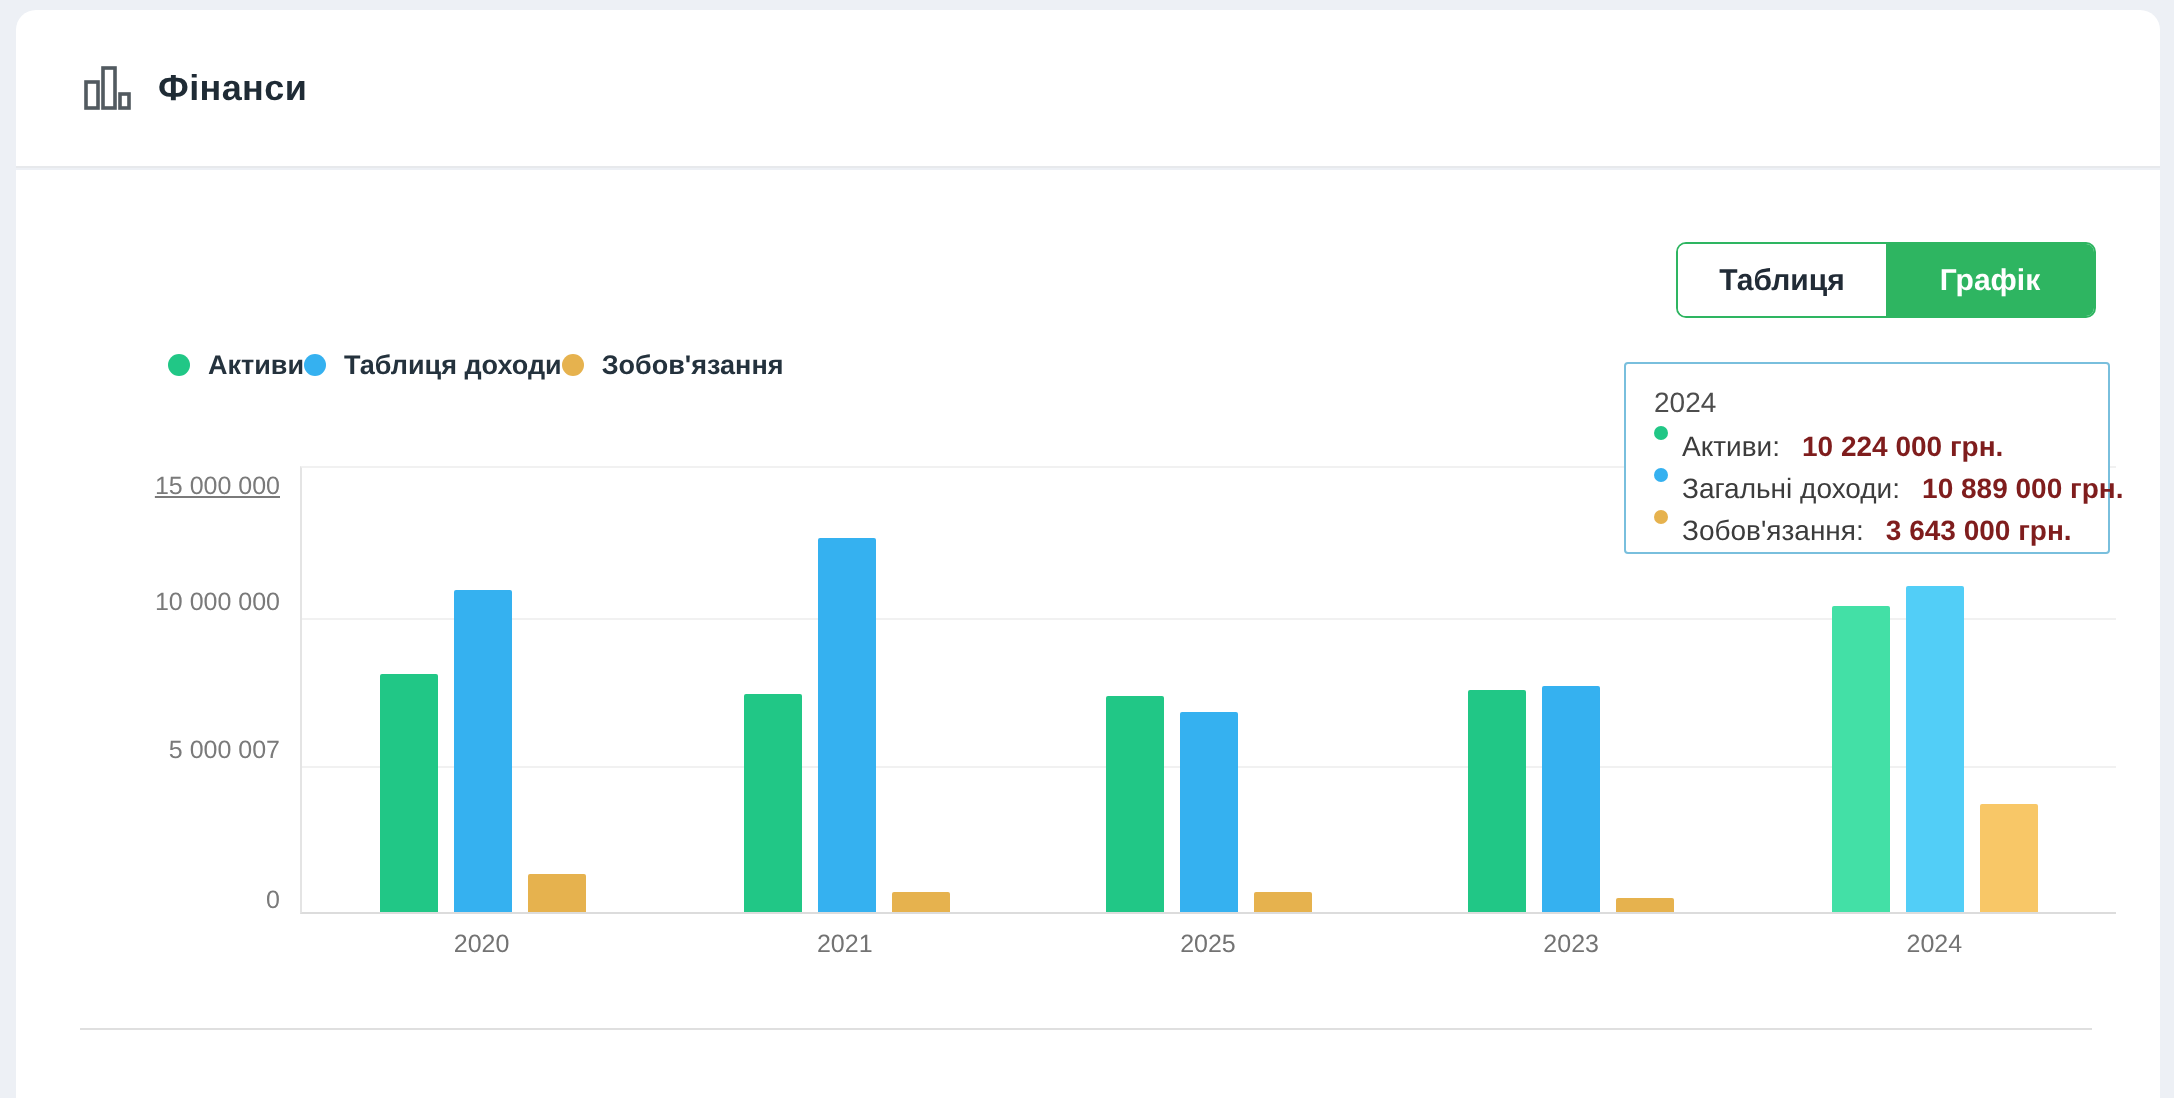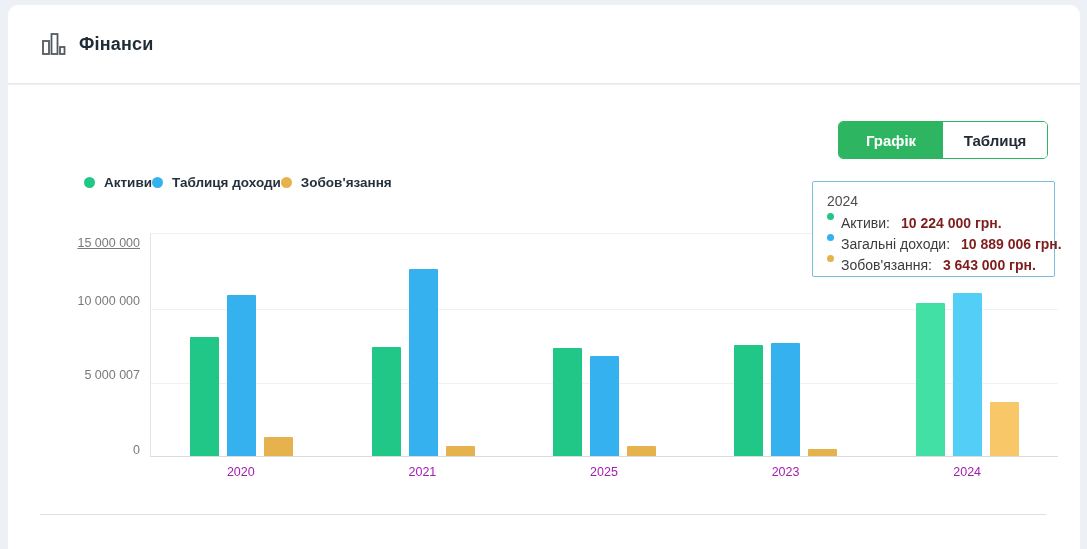--- a/index.html
+++ b/index.html
@@ -44,21 +44,21 @@
   .y-tick { position:absolute; right:0; transform:translateY(-50%); font-size:12.5px; color:#7a7a7a; white-space:nowrap; }
   .plot-area {
     position:absolute; left:142px; top:148px; width:908px; height:224px;
     border-left:1px solid #e4e4e4; border-top:1px solid #f1f1f1; border-bottom:1px solid #dcdcdc;
   }
   .gridline { position:absolute; left:0; width:100%; height:1px; background:#f1f1f1; }
   .bar-groups { position:absolute; left:0; bottom:0; width:100%; height:100%; display:flex; }
   .bar-group { flex:1; display:flex; align-items:flex-end; justify-content:center; gap:8px; }
   .bar { width:29px; border-radius:1px 1px 0 0; }
   .x-axis { position:absolute; left:142px; top:380px; width:908px; display:flex; }
-  .x-label { flex:1; text-align:center; font-size:12.5px; color:#a21caf; }
+  .x-label { flex:1; text-align:center; font-size:12.5px; color:#737373; }
   
   .chart-tooltip {
     position:absolute; left:804px; top:96px; width:243px; height:96px;
     background:#fff; border:1px solid var(--tooltip-border); border-radius:2px;
     padding:11px 14px 10px 14px; z-index:5;
   }
   .tooltip-title { font-size:14px; color:#4d4d4d; margin-bottom:4px; }
   .tooltip-item { display:flex; align-items:flex-start; gap:7px; font-size:14px; color:#3c3c3c; line-height:21px; white-space:nowrap; }
   .tooltip-dot { width:7px; height:7px; border-radius:50%; flex:0 0 auto; }
   .tooltip-value { font-weight:bold; color:#7f1d1d; margin-left:4px; }
@@ -74,22 +74,22 @@
       <rect x="10.5" y="2" width="6" height="20" fill="none" stroke="#525a60" stroke-width="1.8"></rect>
       <rect x="19" y="15" width="4.5" height="7" fill="none" stroke="#525a60" stroke-width="1.8"></rect>
     </svg>
   </span>
   <span class="page-title">Фінанси</span>
 </div>
 
 <div class="content-card">
 
   <div class="toggle-group">
+    <button class="toggle-btn">Таблиця</button>
     <button class="toggle-btn active">Графік</button>
-    <button class="toggle-btn">Таблиця</button>
   </div>
 
   <div class="legend">
     <div class="legend-item">
       <span class="legend-dot" style="background: rgb(33, 199, 134);"></span>
       <span class="legend-label">Активи</span>
     </div>
     <div class="legend-item">
       <span class="legend-dot" style="background: rgb(53, 177, 240);"></span>
       <span class="legend-label">Таблиця доходи</span>
@@ -150,21 +150,21 @@
   <div class="chart-tooltip">
     <div class="tooltip-title">2024</div>
     <div class="tooltip-item">
       <span class="tooltip-dot" style="background: rgb(33, 199, 134);"></span>
       <span>Активи:</span>
       <span class="tooltip-value">10 224 000 грн.</span>
     </div>
     <div class="tooltip-item">
       <span class="tooltip-dot" style="background: rgb(53, 177, 240);"></span>
       <span>Загальні доходи:</span>
-      <span class="tooltip-value">10 889 006 грн.</span>
+      <span class="tooltip-value">10 889 000 грн.</span>
     </div>
     <div class="tooltip-item">
       <span class="tooltip-dot" style="background: rgb(230, 178, 78);"></span>
       <span>Зобов'язання:</span>
       <span class="tooltip-value">3 643 000 грн.</span>
     </div>
   </div>
 
   <div class="bottom-divider"></div>
 </div>

